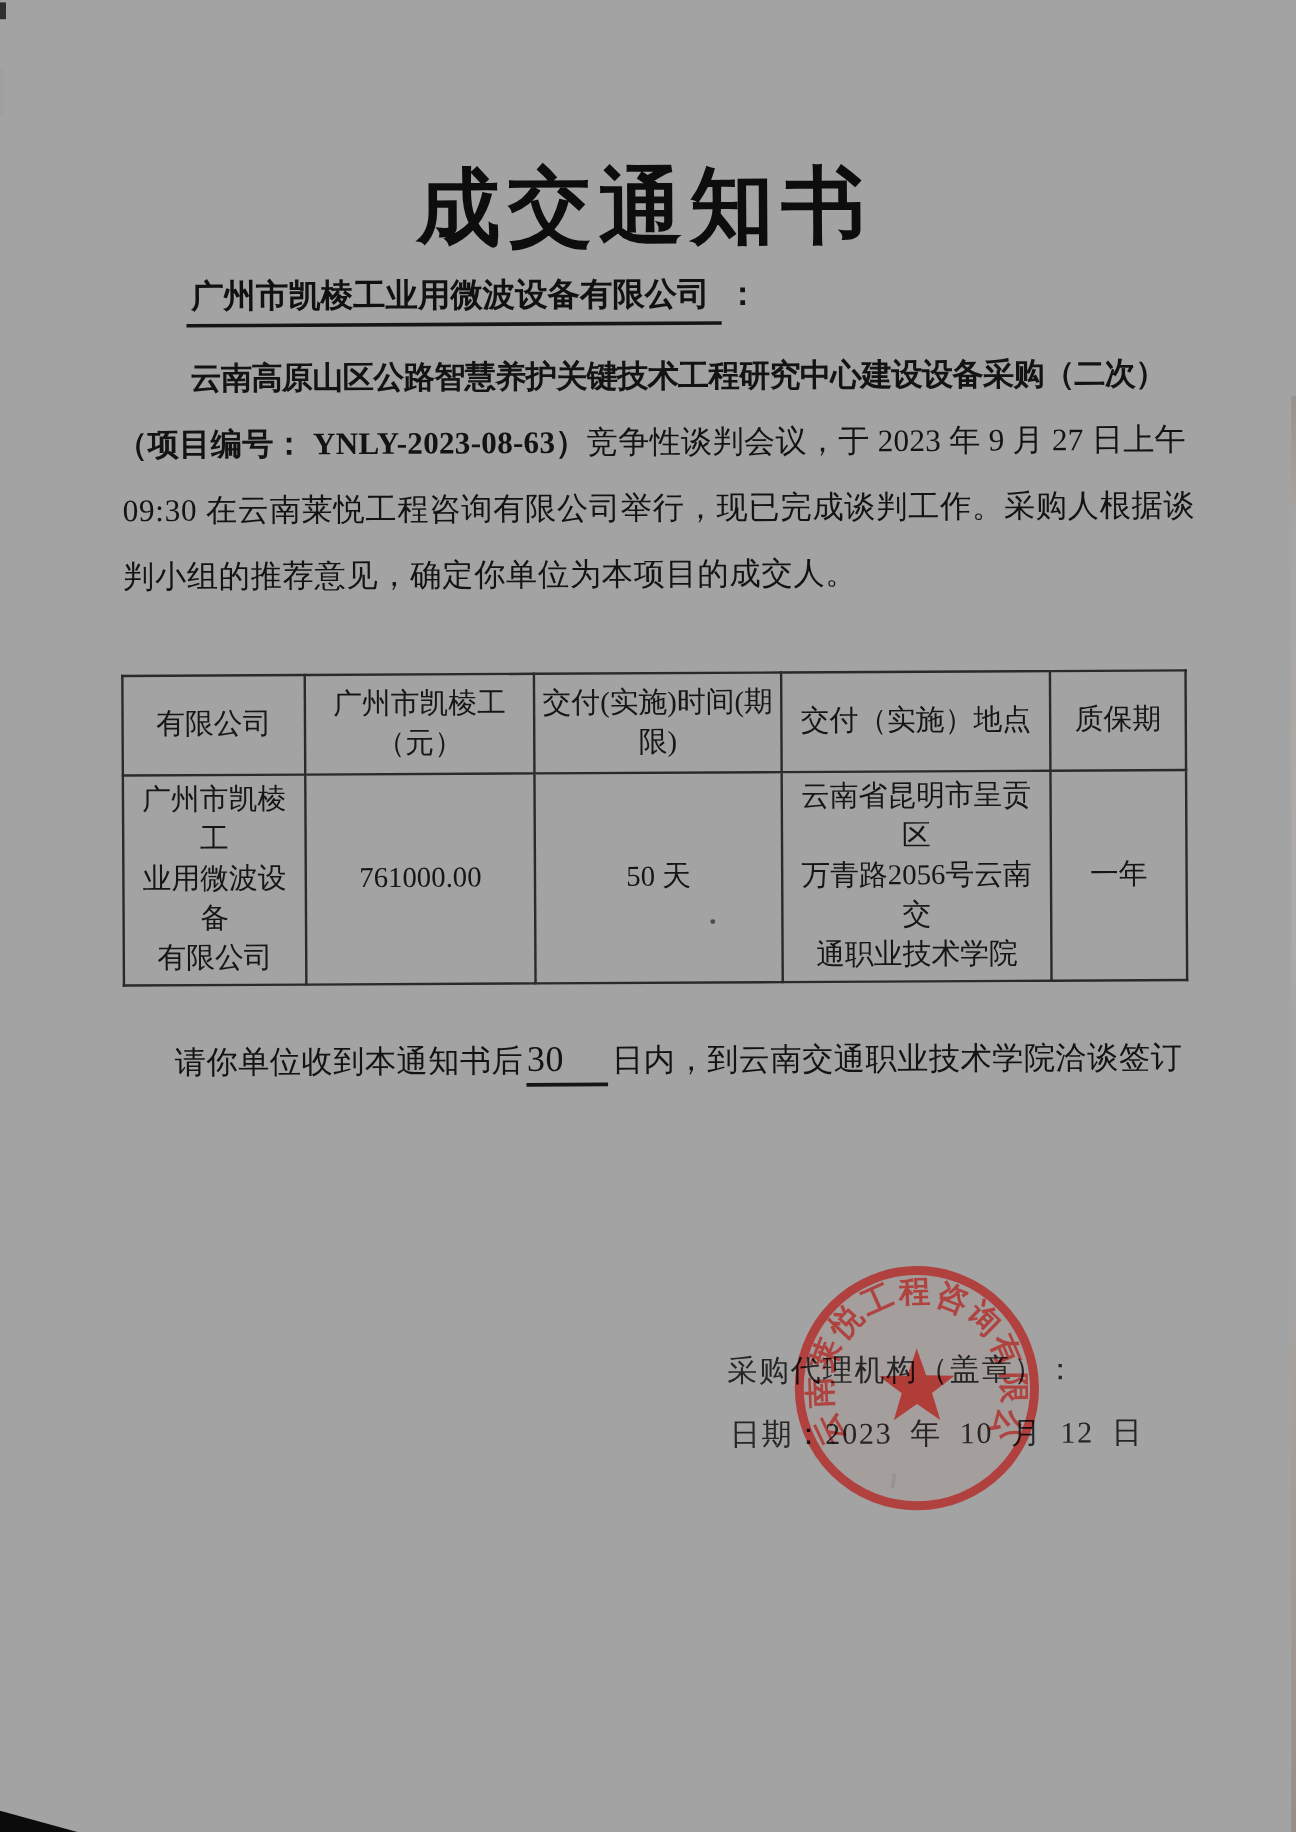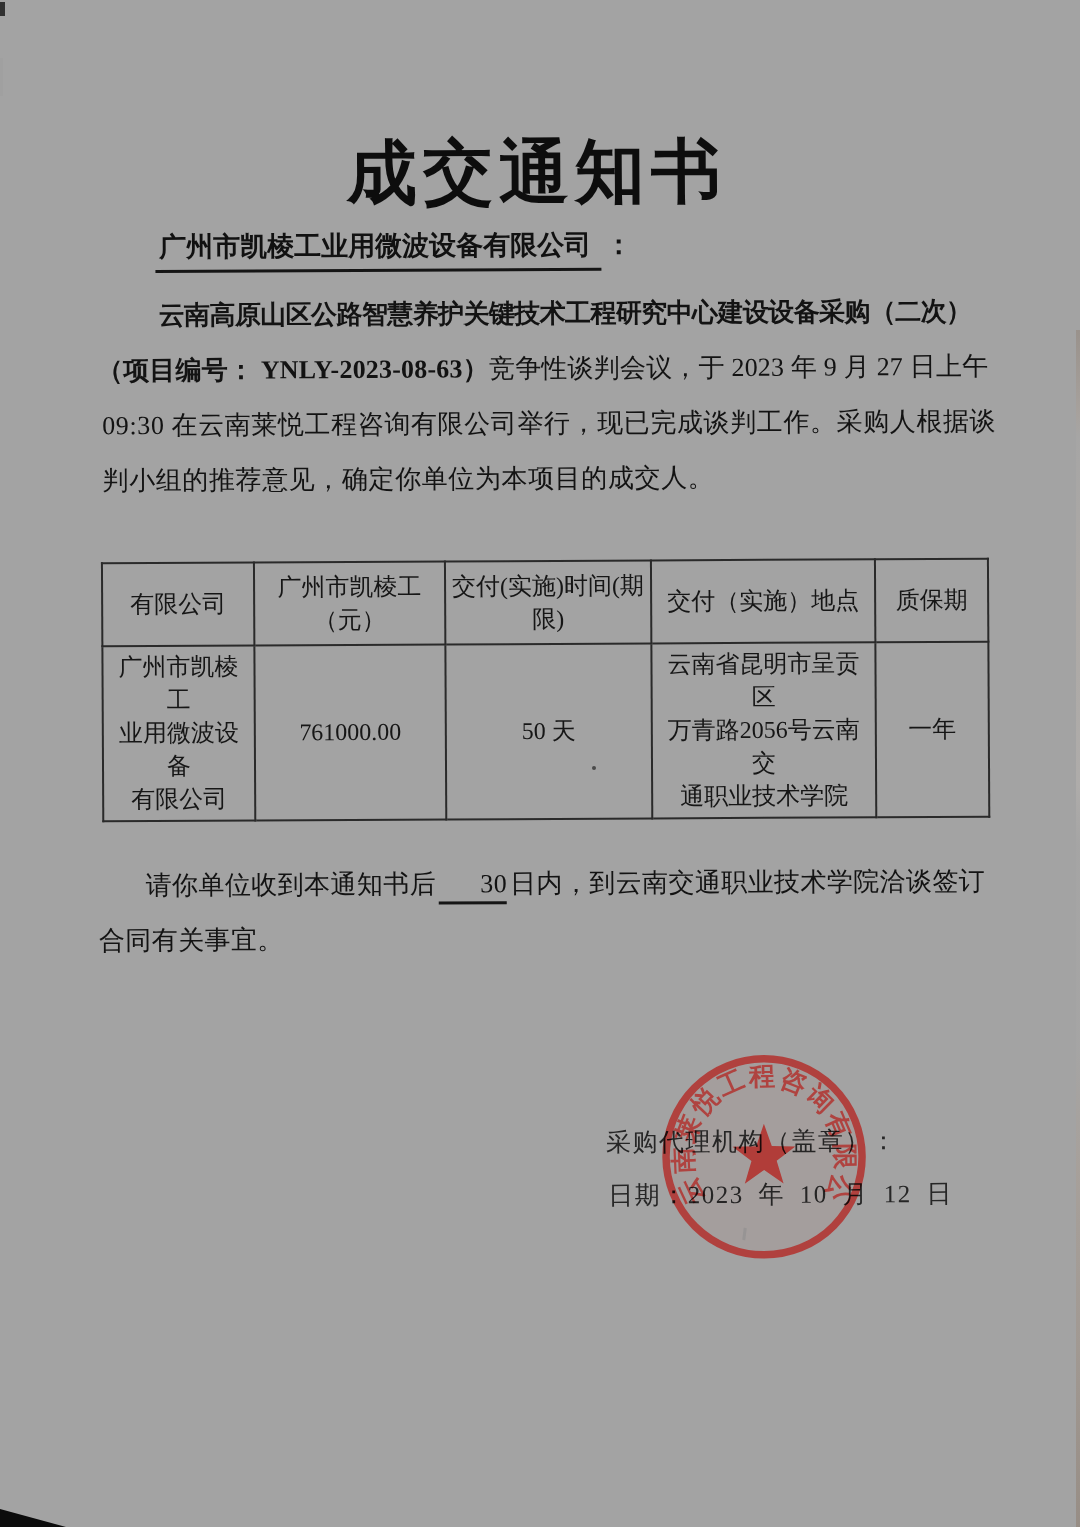--- a/index.html
+++ b/index.html
@@ -86,25 +86,25 @@
     font-size: 26px;
     color: #131313;
     letter-spacing: 0.4px;
     white-space: nowrap;
   }
   .n-l1 { top: 866px; left: 145px; }
   .n-l2 { top: 921px; left: 98px; }
   .days-blank {
     display: inline-block;
     min-width: 68px;
-    text-align: right;
+    text-align: left;
     border-bottom: 3px solid #151515;
     padding-bottom: 2px;
     margin: 0 3px;
-    font-size: 26px;
+    font-size: 30px;
   }
   .footer-line {
     position: absolute;
     font-size: 25px;
     color: #262626;
     letter-spacing: 1.5px;
     white-space: nowrap;
   }
   .f-agency { top: 1126px; left: 604px; }
   .f-date   { top: 1179px; left: 606px; word-spacing: 7px; }
@@ -197,21 +197,20 @@
 万青路2056号云南交
 通职业技术学院</td>
         <td>一年</td>
       </tr>
     </tbody>
       </table>
 
     <div class="notice-line n-l1">
       <span>请你单位收到本通知书后</span><span class="days-blank">30</span><span>日内，到云南交通职业技术学院洽谈签订</span>
     </div>
-    <div class="notice-line n-l2">合同有关事宜。</div>
 
     <div class="footer-line f-agency">采购代理机构（盖章）：</div>
     <div class="footer-line f-date">日期：2023 年 10 月 12 日</div>
 
     <div class="stamp">
       <svg viewBox="0 0 224 224" xmlns="http://www.w3.org/2000/svg">
         <circle cx="112" cy="112" r="94" fill="rgba(190,70,60,0.05)"></circle>
         <circle cx="112" cy="112" r="98" fill="none" stroke-width="7.5" opacity="0.95" stroke="#b23430"></circle>
         <polygon points="112,79 119.8,101.3 143.4,101.8 124.6,116.1 131.4,138.7 112,125.2 92.6,138.7 99.4,116.1 80.6,101.8 104.2,101.3" fill="#b23430"></polygon>
         <defs>

